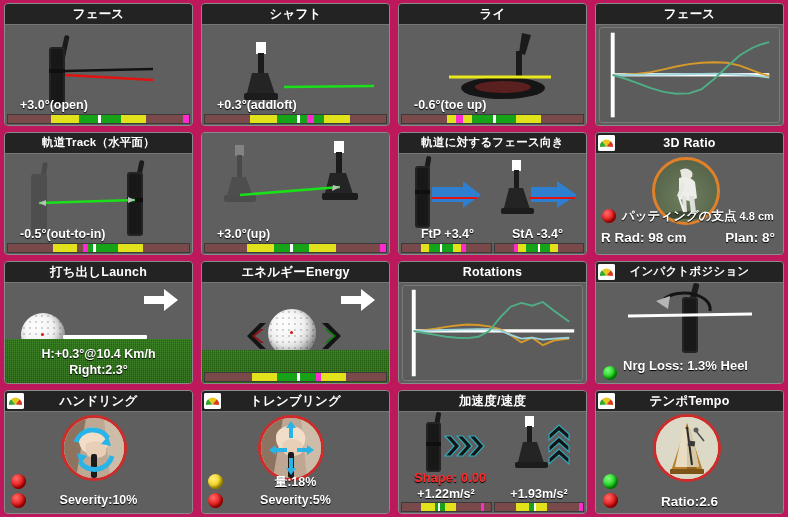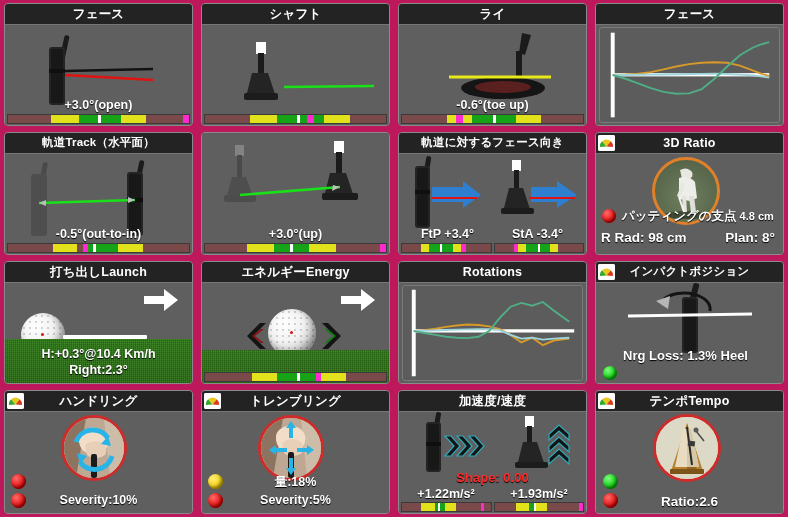--- a/index.html
+++ b/index.html
@@ -48,22 +48,22 @@
 
   
   .view{position:absolute;inset:0;background:#5f5f5f;}
   .viewframe{
     position:absolute;left:3px;right:3px;top:2px;bottom:2px;
     border:1px solid #7a7a7a;border-radius:3px;background:#5c5c5c;
   }
 
   
   .valrow{
-    position:absolute;left:0;right:0;
-    text-align:center;color:#fff;font-weight:bold;font-size:12.5px;
+    position:absolute;left:15px;right:0;
+    color:#fff;font-weight:bold;font-size:12.5px;
     text-shadow:0 1px 1px #000;
   }
   .v-one{bottom:13px;}
   .v-red{color:#ff2b2b;}
 
   
   .bar{
     position:absolute;left:2px;right:2px;bottom:1px;height:10px;
     background:#6e4747;border:1px solid #3a3a3a;box-sizing:border-box;
     display:flex;overflow:hidden;
@@ -172,20 +172,21 @@
       <div class="pbody">
         <div class="view">
           <svg width="189" height="85" viewBox="0 0 189 85">
             <rect x="54" y="17" width="10" height="12" fill="#fdfdfd"></rect>
             <rect x="56" y="28" width="6" height="26" fill="#1b1b1b"></rect>
             <path d="M44 72 L50 48 L66 48 L74 72 Z" fill="#242424"></path>
             <rect x="42" y="68" width="34" height="7" rx="2" fill="#1c1c1c"></rect>
             <line x1="82" y1="62" x2="172" y2="61" stroke="#19e019" stroke-width="2.4"></line>
           </svg>
         </div>
+        <div class="valrow v-one">+0.3°(addloft)</div>
         <div class="bar">
             <div class="seg" style="width: 25%; background: rgb(122, 74, 74);"></div>
             <div class="seg" style="width: 15%; background: rgb(226, 226, 28);"></div>
             <div class="seg" style="width: 11%; background: rgb(23, 163, 23);"></div>
             <div class="seg" style="width: 1.5%; background: rgb(255, 255, 255);"></div>
             <div class="seg" style="width: 4%; background: rgb(23, 163, 23);"></div>
             <div class="seg" style="width: 3.5%; background: rgb(255, 42, 208);"></div>
             <div class="seg" style="width: 6%; background: rgb(23, 163, 23);"></div>
             <div class="seg" style="width: 14%; background: rgb(226, 226, 28);"></div>
             <div class="seg" style="width: 20%; background: rgb(122, 74, 74);"></div>
@@ -500,21 +501,21 @@
           <svg width="189" height="72" viewBox="0 0 189 72">
             <rect x="95" y="0" width="6" height="22" rx="2" fill="#1b1b1b" transform="rotate(14 98 11)"></rect>
             <rect x="86" y="14" width="16" height="56" rx="3" fill="#242424"></rect>
             <rect x="88" y="16" width="12" height="52" rx="2" fill="#181818"></rect>
             <path d="M68 16 a26 16 0 0 1 46 12" fill="none" stroke="#141414" stroke-width="3"></path>
             <path d="M60 18 l14 -5 l-2 13 z" fill="#b6b6b6"></path>
             <line x1="32" y1="33" x2="156" y2="31" stroke="#fdfdfd" stroke-width="3.2"></line>
           </svg>
         </div>
         <div class="led green" style="left:7px;bottom:3px;width:14px;height:14px;"></div>
-        <div class="statline" style="left:27px;bottom:20px;font-size:13px;">Nrg Loss: 1.3% Heel</div>
+        <div class="statline" style="left:27px;bottom:10px;font-size:13px;">Nrg Loss: 1.3% Heel</div>
       </div>
     </div>
   </div>
 
   <div class="cell">
     <div class="panel">
       <div class="phead">
         <span class="gauge-ico">
           <svg width="17" height="16" viewBox="0 0 17 16">
             <rect width="17" height="16" rx="2" fill="#fff"></rect>

